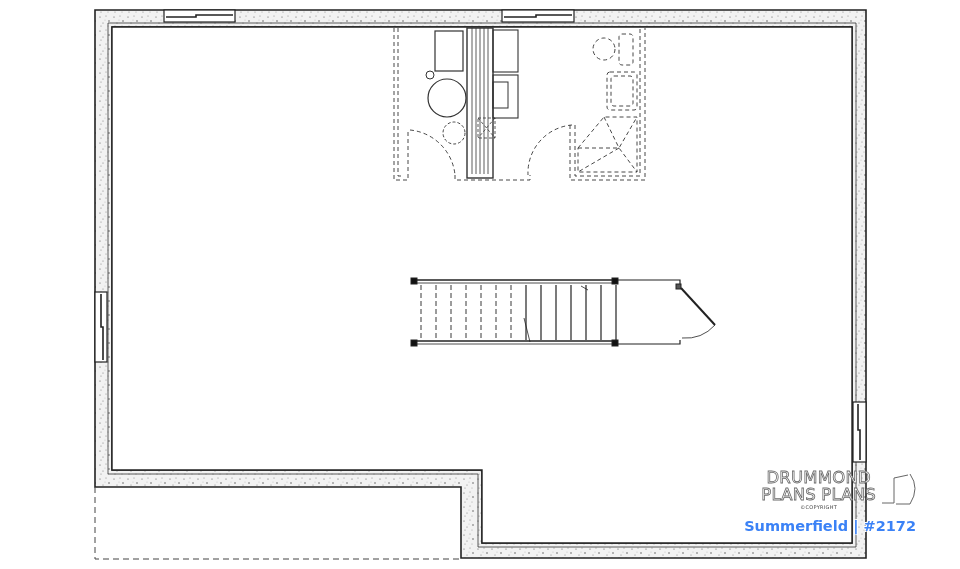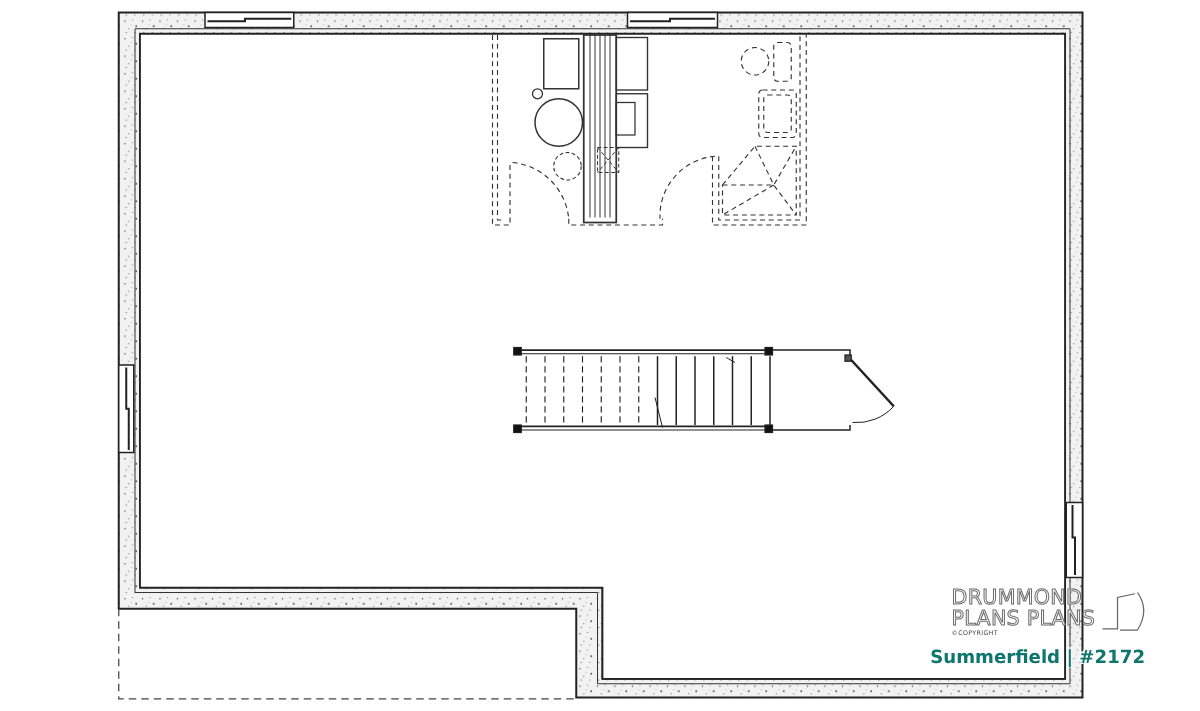--- a/index.html
+++ b/index.html
@@ -1,27 +1,27 @@
 <!DOCTYPE html>
 <html><head>
 <meta charset="utf-8">
 <style>
   html, body { margin: 0; padding: 0; background: #ffffff; }
   body { width: 960px; height: 569px; position: relative; overflow: hidden; font-family: "DejaVu Sans", sans-serif; }
   #plan { position: absolute; left: 0; top: 0; width: 960px; height: 569px; }
-  .brand { position: absolute; right: 84px; top: 470px; text-align: left; line-height: 1; }
+  .brand { position: absolute; right: 84px; top: 470px; text-align: center; line-height: 1; }
   .brand-line1, .brand-line2 {
     font-family: "DejaVu Sans", sans-serif; font-size: 16.5px; color: #ffffff;
     -webkit-text-stroke: 0.8px #6b6b6b; letter-spacing: 0.2px; display: block;
   }
   .brand-copy { font-size: 5px; color: #444; display: block; margin-top: 2px; letter-spacing: 0.3px; }
   .brand-logo { position: absolute; right: 40px; top: 470px; width: 40px; height: 38px; }
   .caption {
     position: absolute; right: 44px; top: 518px; font-family: "DejaVu Sans", sans-serif;
-    font-size: 14.5px; font-weight: bold; color: #0f766e;
+    font-size: 14.5px; font-weight: bold; color: #3b82f6;
     text-shadow: -1px -1px 0 #fff, 1px -1px 0 #fff, -1px 1px 0 #fff, 1px 1px 0 #fff;
   }
 </style>
 </head>
 <body>
 
 <svg id="plan" viewBox="0 0 960 569" xmlns="http://www.w3.org/2000/svg">
   <defs>
     <pattern id="concrete" width="14" height="14" patternUnits="userSpaceOnUse">
       <rect width="14" height="14" fill="#f2f2f2"></rect>

